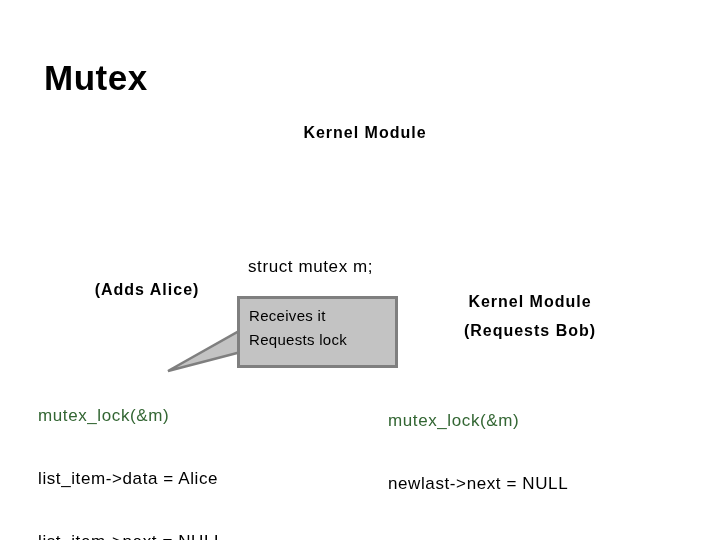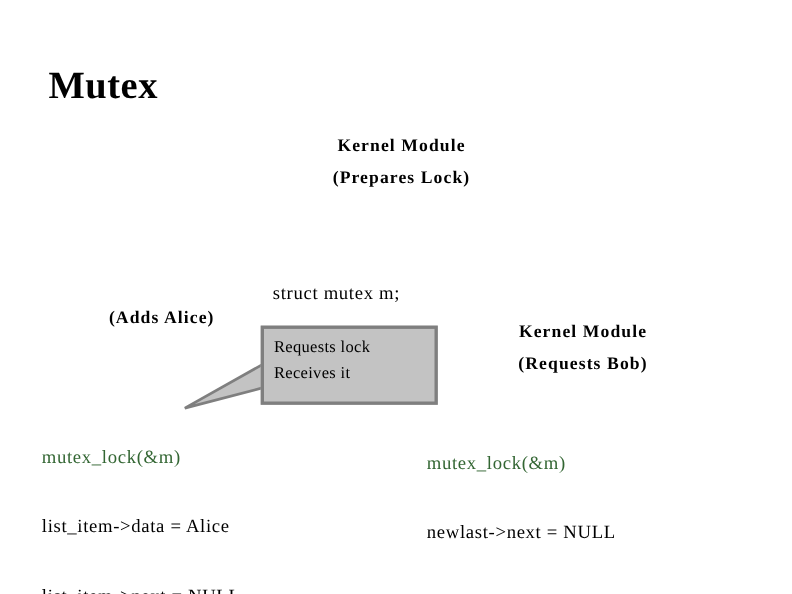--- a/index.html
+++ b/index.html
@@ -1,21 +1,21 @@
 <!DOCTYPE html>
 <html style="--background: #ffffff; --text_black: #000000; --code_green: #336633; --callout_fill: #c3c3c3; --callout_border: #7f7f7f;"><head>
 <meta charset="utf-8">
 <style>
   html, body { margin: 0; padding: 0; background: #fff; }
   .slide {
     position: relative;
     width: 632px;
     height: 540px;
     background: var(--background, #fff);
-    font-family: Liberation Serif, serif;
+    font-family: Liberation Sans, sans-serif;
     color: var(--text_black, #000);
     overflow: hidden;
   }
   .title {
     position: absolute;
     left: 44px;
     top: 59px;
     margin: 0;
     font-size: 35px;
     font-weight: bold;
@@ -66,21 +66,20 @@
 </style>
 </head>
 <body>
 
 <div class="slide">
 
   <h1 class="title">Mutex</h1>
 
   <div class="heading top-heading">
     <div>Kernel Module</div>
-    <div>(Prepares Lock)</div>
   </div>
 
   <div class="code init-code">
     <div class="c-black">struct mutex m;</div>
     <div class="c-black">mutex_init(&amp;m);</div>
   </div>
 
   <div class="heading left-heading">
     <div>(Adds Alice)</div>
   </div>
@@ -105,17 +104,17 @@
     
     
     
   </div>
 
   <svg class="tail-svg" viewBox="0 0 720 540" xmlns="http://www.w3.org/2000/svg">
     <polygon points="168,371 241,330 241,352" stroke-width="2.5" stroke-linejoin="miter" fill="#c3c3c3" stroke="#7f7f7f"></polygon>
   </svg>
 
   <div class="callout">
+    <div>Receives it</div>
     <div>Requests lock</div>
-    <div>Receives it</div>
   </div>
 
 </div>
 
 </body></html>

